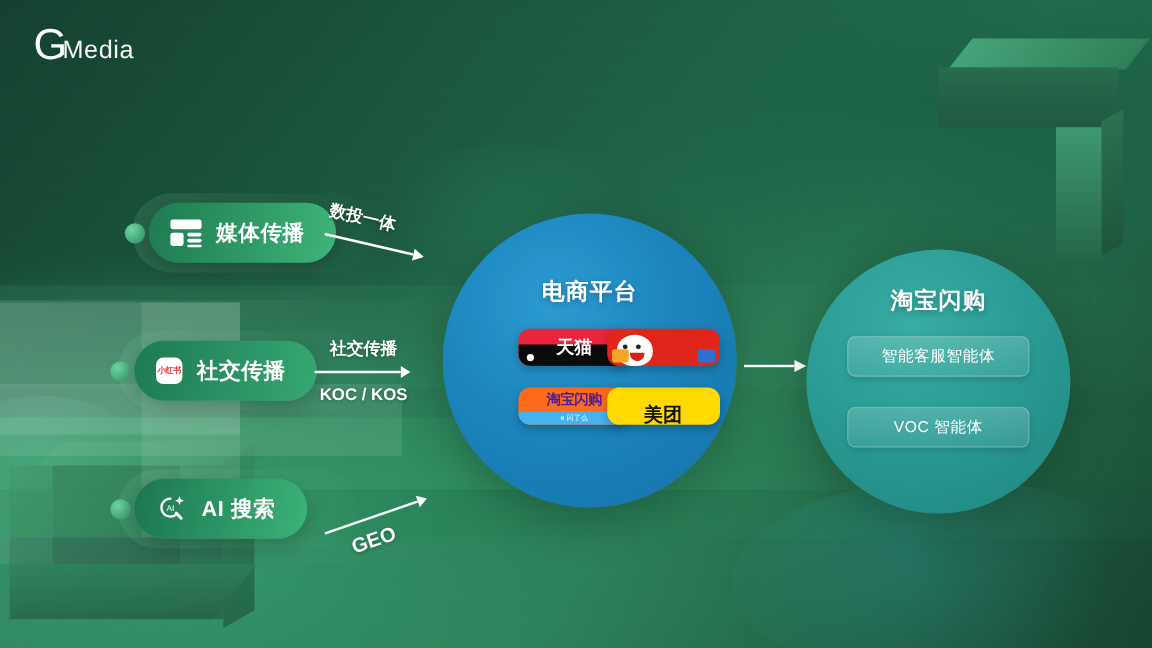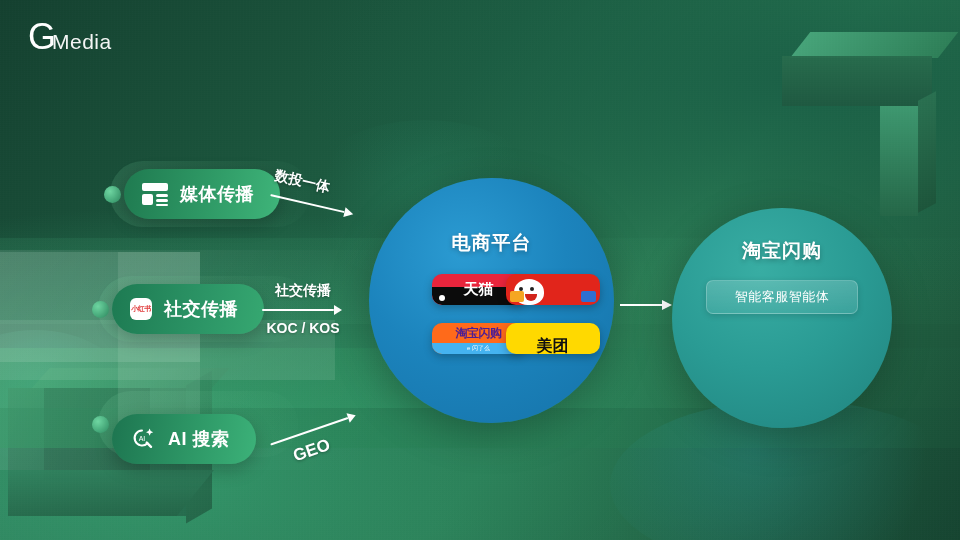--- a/index.html
+++ b/index.html
@@ -70,21 +70,21 @@
   
   .pill{position:absolute;display:flex;align-items:center;height:50px;border-radius:26px;
     padding:0 26px 0 18px;box-shadow:0 6px 18px rgba(0,0,0,.22);}
   .pill-glow{position:absolute;height:66px;border-radius:34px;
     background:linear-gradient(90deg,rgba(120,210,160,.16),rgba(120,210,160,.02));}
   .pill .lbl{color:#fff;font-size:18px;font-weight:bold;margin-left:12px;letter-spacing:.5px;white-space:nowrap;}
   .dot{position:absolute;width:17px;height:17px;border-radius:50%;
     background:radial-gradient(circle at 35% 32%,#6fd6a2,#2e8f63);}
   .p1{left:124px;top:169px;background:linear-gradient(100deg,#1f7a50 0%,#2f9a66 55%,#3fb57a 100%);}
   .p2{left:112px;top:284px;background:linear-gradient(100deg,#1d7a52 0%,#2c9566 60%,#36a871 100%);}
-  .p3{left:112px;top:399px;background:linear-gradient(100deg,#1d7550 0%,#2f9a68 60%,#3cb279 100%);margin-top:15px;}
+  .p3{left:112px;top:399px;background:linear-gradient(100deg,#1d7550 0%,#2f9a68 60%,#3cb279 100%);}
 
   
   .ico{width:26px;height:24px;position:relative;flex:0 0 auto;}
   .ico-media i{position:absolute;background:#fff;border-radius:2px;display:block;}
   .ico-xhs{width:22px;height:22px;border-radius:6px;background:#fff;display:flex;align-items:center;justify-content:center;}
   .ico-xhs span{font-size:7px;color:#e03a3a;font-weight:bold;letter-spacing:-.5px;}
   .ico-ai{width:26px;height:26px;}
 
   
   .arrgrp{position:absolute;}
@@ -262,16 +262,17 @@
 
   <div class="mid-arrow">
     <div class="ln"></div>
       <div class="hd"></div>
   </div>
 
   <div class="circle c-priv">
     <div class="c-title">淘宝闪购</div>
     <div class="chips">
       <div class="chip">智能客服智能体</div>
+      <div class="chip">VOC 智能体</div>
     </div>
   </div>
 
 </div>
 
 </body></html>

